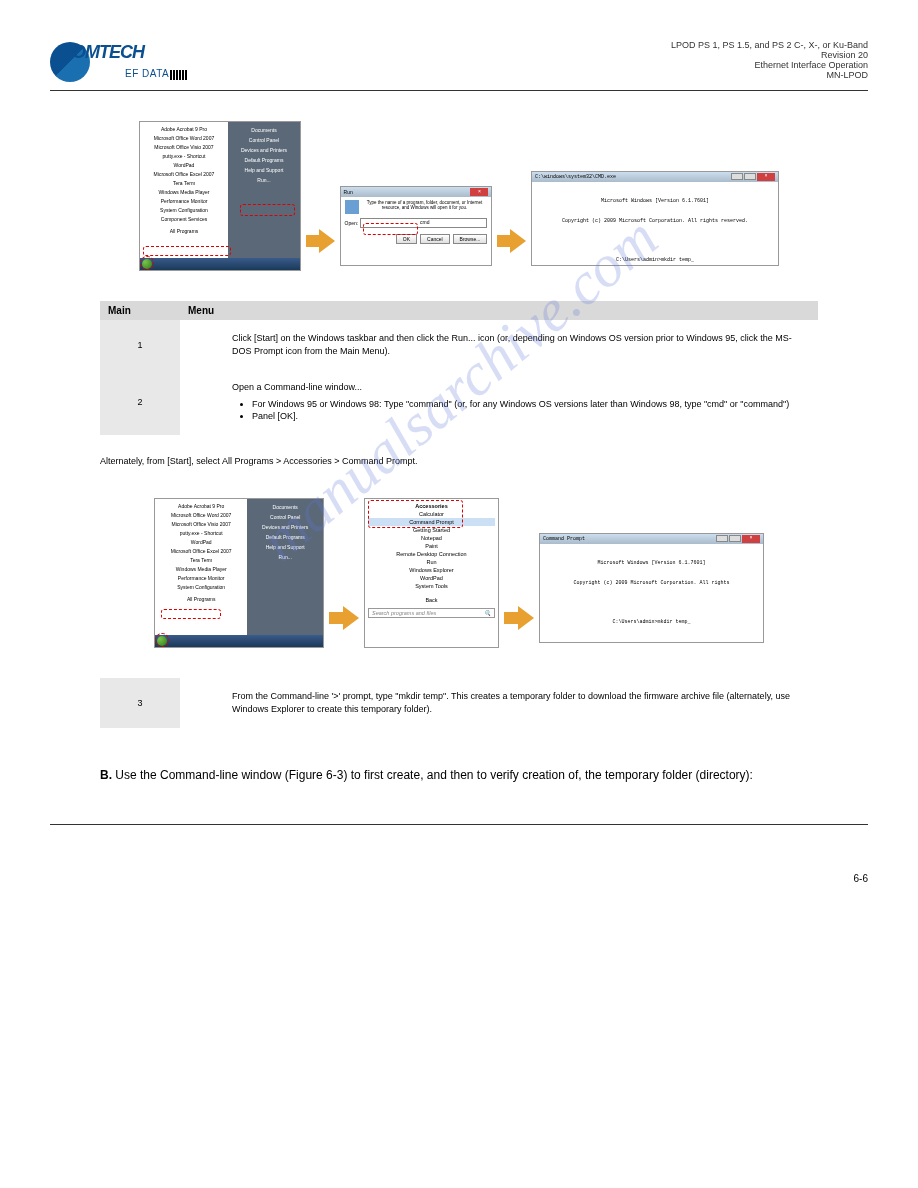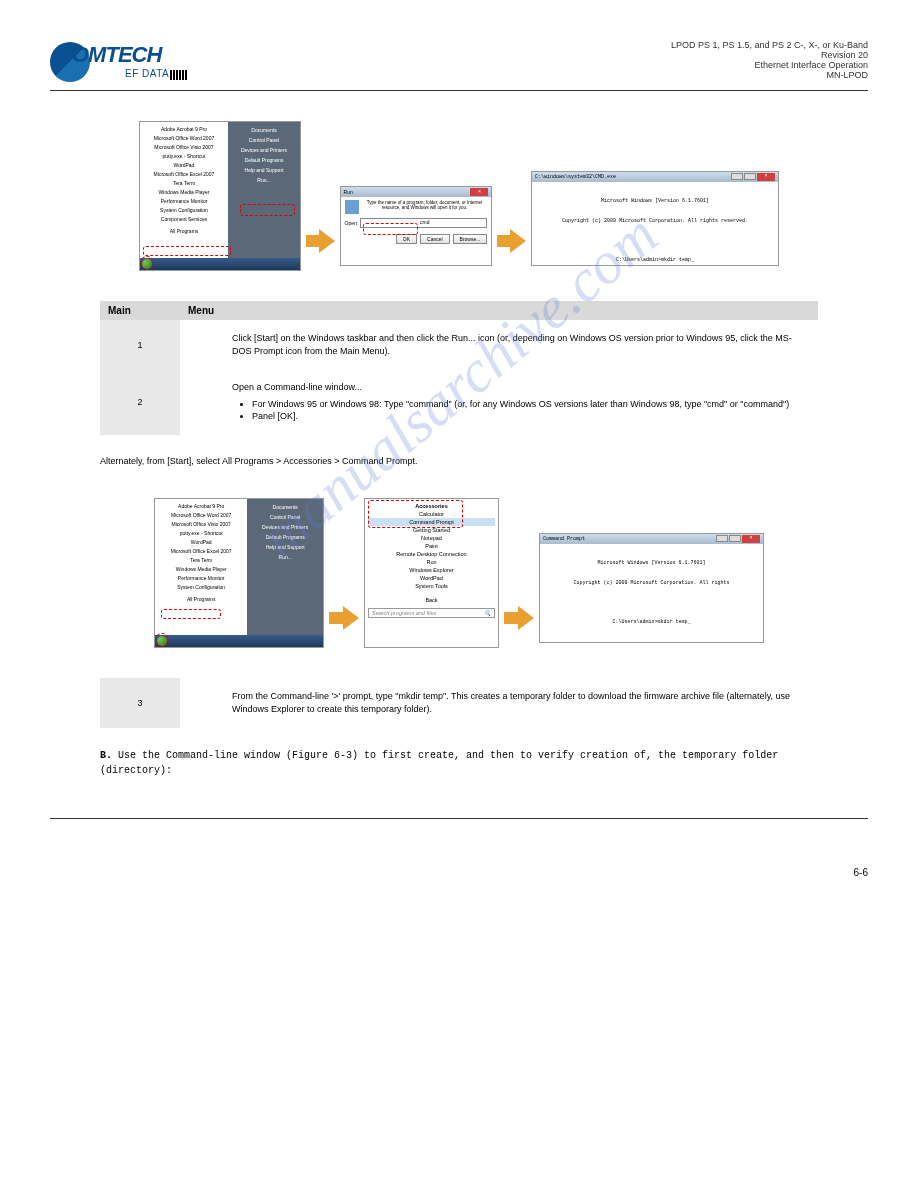--- a/index.html
+++ b/index.html
@@ -35,21 +35,21 @@
       background: linear-gradient(135deg, #0a4f8f 50%, #1a6fb0 50%);
       border-radius: 50%;
       position: absolute;
       left: 0;
       top: 2px;
     }
     .logo-text-main {
       position: absolute;
       left: 22px;
       top: 2px;
-      font-size: 22px;
+      font-size: 18px;
       font-weight: bold;
       font-style: italic;
       color: #0a4f8f;
       letter-spacing: -1px;
     }
     .logo-text-sub {
       position: absolute;
       left: 75px;
       top: 28px;
       font-size: 10px;
@@ -336,24 +336,23 @@
       pointer-events: none;
       white-space: nowrap;
       z-index: 100;
     }
     .alt-text {
       font-size: 9px;
       margin: 10px 50px;
       line-height: 1.5;
     }
     .step-para {
-      font-size: 10px;
-      margin: 20px 50px 10px;
+      font-size: 12px;
+      margin: 38px 50px 10px;
       line-height: 1.5;
-      font-family: Liberation Mono, monospace;
     }
   </style>
 </head>
 <body>
 
 <div class="page">
   <div class="watermark">manualsarchive.com</div>
 
   <div class="header">
     <div class="logo">

